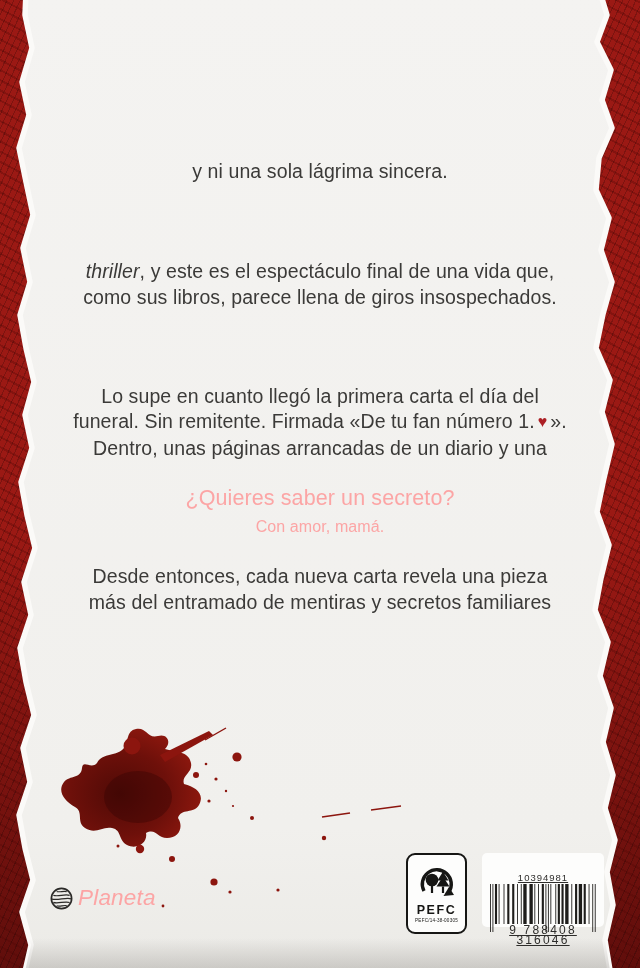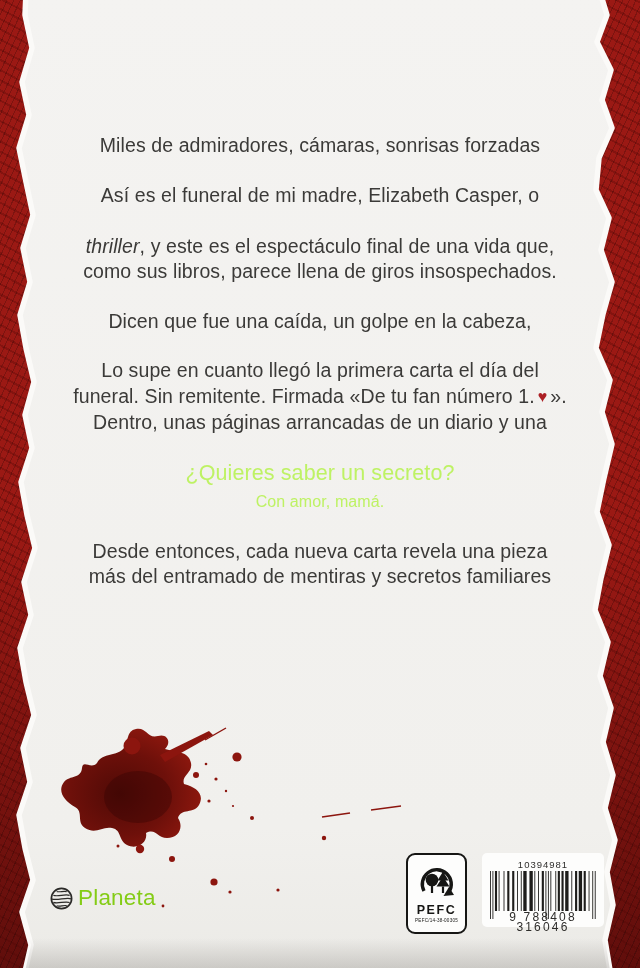--- a/index.html
+++ b/index.html
@@ -21,46 +21,46 @@
 
   
   .copy {
     position:absolute; left:44px; right:44px; top:133px;
     text-align:center; color:#3B3A38;
     font-size:19.5px; line-height:25.5px; letter-spacing:0.1px;
   }
   .copy p { margin:0 0 24px 0; }
   .copy .ital { font-style:italic; }
   .heart { color:#AC1F24; font-size:16px; margin:0 3px; position:relative; top:-1px; }
-  .secret { color:#bef264; margin:0 0 24px 0; line-height:27px; }
+  .secret { color:#fca5a5; margin:0 0 24px 0; line-height:27px; }
   .secret-q { font-size:21.5px; }
   .secret-s { font-size:16px; }
 
   
   .planeta {
     position:absolute; left:50px; top:885px;
-    display:flex; align-items:center; gap:5px; color:#84cc16;
+    display:flex; align-items:center; gap:5px; color:#fca5a5;font-style:italic;
   }
   .planeta-name { font-size:22.5px; letter-spacing:0.2px; }
 
   
   .pefc {
     position:absolute; left:406px; top:853px; width:61px; height:81px;
     background:#FDFDFC; border:2.5px solid #161614; border-radius:9px;
     box-sizing:border-box; display:flex; flex-direction:column;
     align-items:center; justify-content:center; color:#161614;
   }
   .pefc-name { font-weight:bold; font-size:12.5px; letter-spacing:1.6px; margin-top:1px; }
   .pefc-cert { font-size:4.6px; letter-spacing:0.2px; margin-top:1.5px; }
 
   
   .barcode {
     position:absolute; left:482px; top:853px; width:122px; height:74px;
     background:#FDFDFC; border-radius:5px; box-sizing:border-box;
-    padding-top:6px; text-align:center; color:#2E2D2B;
+    padding-top:19px; text-align:center; color:#2E2D2B;text-decoration:underline;
   }
   .barcode-top { font-size:9.5px; letter-spacing:1px; line-height:11px; }
   .barcode-bars { display:block; margin:1px auto 0 auto; }
   .barcode-isbn { font-size:12px; letter-spacing:2.2px; line-height:10px; margin-top:-9px; }
 </style>
 </head>
 <body>
 
 <div class="red-bg"></div>
 
@@ -122,30 +122,31 @@
     <circle cx="209" cy="801" r="1.6"></circle>
     <circle cx="233" cy="806" r="1.1"></circle>
     <circle cx="206" cy="764" r="1.3"></circle>
     <path d="M322,817 L350,813" stroke="#8C150E" stroke-width="1.6"></path>
     <path d="M371,810 L401,806" stroke="#8C150E" stroke-width="1.3"></path>
   </g>
 </svg>
 
 <div class="copy">
   <p>
-    <span>Miles de admiradores, cámaras, sonrisas forzadas</span><br>
-  </p>
-  <p>
-    <span>Así es el funeral de mi madre, Elizabeth Casper, o</span><br>
+    <br>
+    <span>y ni una sola lágrima sincera.</span>
+  </p>
+  <p>
+    <br>
     <br>
     <span><em class="ital">thriller</em><span>, y este es el espectáculo final de una vida que,</span></span><br>
     <span>como sus libros, parece llena de giros insospechados.</span>
   </p>
   <p>
-    <span>Dicen que fue una caída, un golpe en la cabeza,</span><br>
+    <br>
   </p>
   <p>
     <span>Lo supe en cuanto llegó la primera carta el día del</span><br>
     <span><span>funeral. Sin remitente. Firmada «De tu fan número 1.</span><span class="heart">♥</span><span>».</span></span><br>
     <span>Dentro, unas páginas arrancadas de un diario y una</span><br>
   </p>
   <p class="secret">
     <span class="secret-q">¿Quieres saber un secreto?</span><br>
     <span class="secret-s">Con amor, mamá.</span>
   </p>

